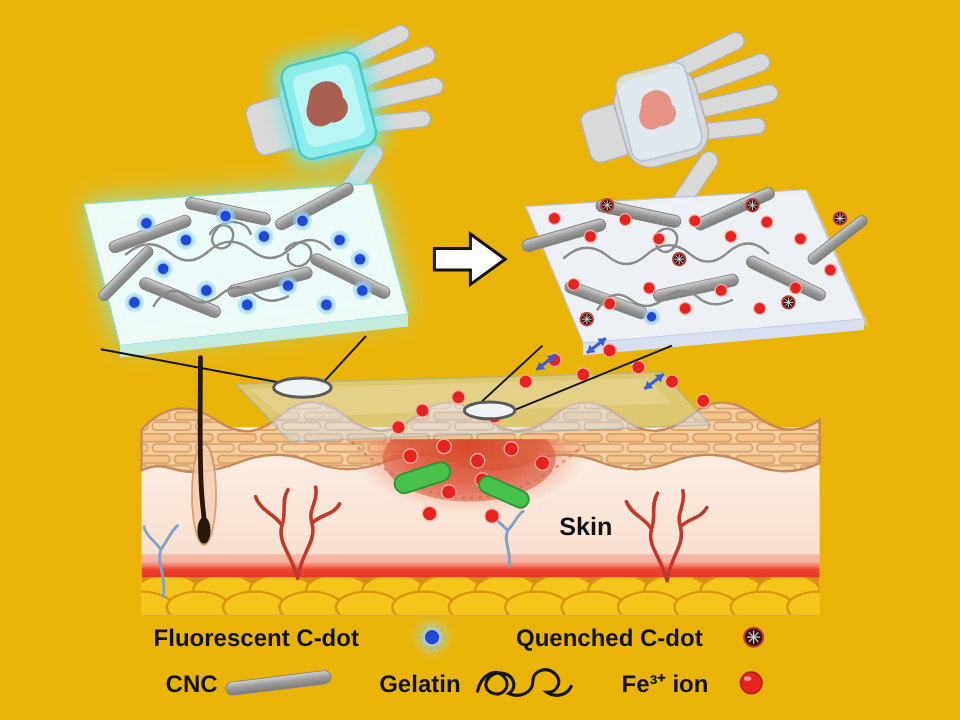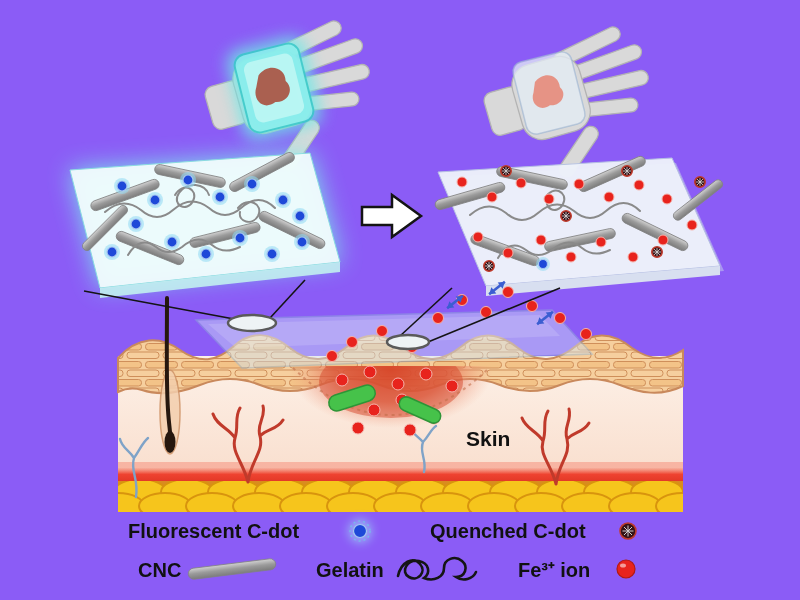--- a/index.html
+++ b/index.html
@@ -1,16 +1,16 @@
 <!DOCTYPE html>
 <html style="--hand_gray: #d9d9d9; --patch_cyan: #8df0ee; --film_blue: #cfe4f4; --cdot_blue: #1e49d8; --fe_red: #e8231d; --quenched_dark: #341318; --cnc_gray: #9b9b9b; --gelatin_gray: #8a8a8a; --bacteria_green: #46c24a; --wound_red: #d94325; --vessel_red: #c03a2b; --vessel_blue: #7fa3c8; --fat_yellow: #f6c51c; --band_red: #ee3b28; --epidermis_tan: #f6cf9e; --text_black: #111111;"><head>
 <meta charset="utf-8">
 <style>
   html,body{margin:0;padding:0;background:#ffffff;}
-  .stage{position:relative;width:800px;height:600px;background:#8b5cf6;overflow:hidden;
+  .stage{position:relative;width:800px;height:600px;background:#eab308;overflow:hidden;
          font-family:"Liberation Sans", sans-serif;}
   svg{display:block;}
   .hand{fill:var(--hand_gray);stroke:#b3b3b3;stroke-width:1.5;}
   .rod{fill:url(#rodGrad);stroke:#828282;stroke-width:.8;}
   .gel{fill:none;stroke:var(--gelatin_gray);stroke-width:2;stroke-linecap:round;}
   .gel-dark{fill:none;stroke:#151515;stroke-width:2.6;stroke-linecap:round;}
   .cdot{fill:var(--cdot_blue);stroke:#a8c6f2;stroke-width:1.2;}
   .cdot-glow{fill:#8fd9f2;opacity:.55;}
   .fedot{fill:var(--fe_red);stroke:#f6b3ab;stroke-width:1;}
   .fedot-big{fill:var(--fe_red);stroke:#b31a10;stroke-width:1.2;}

